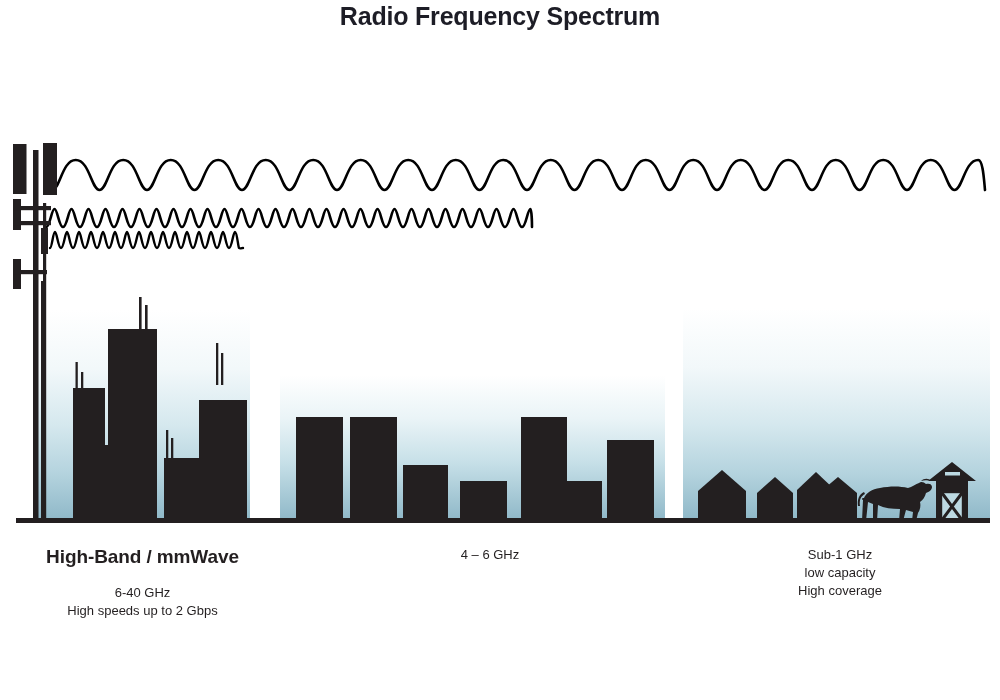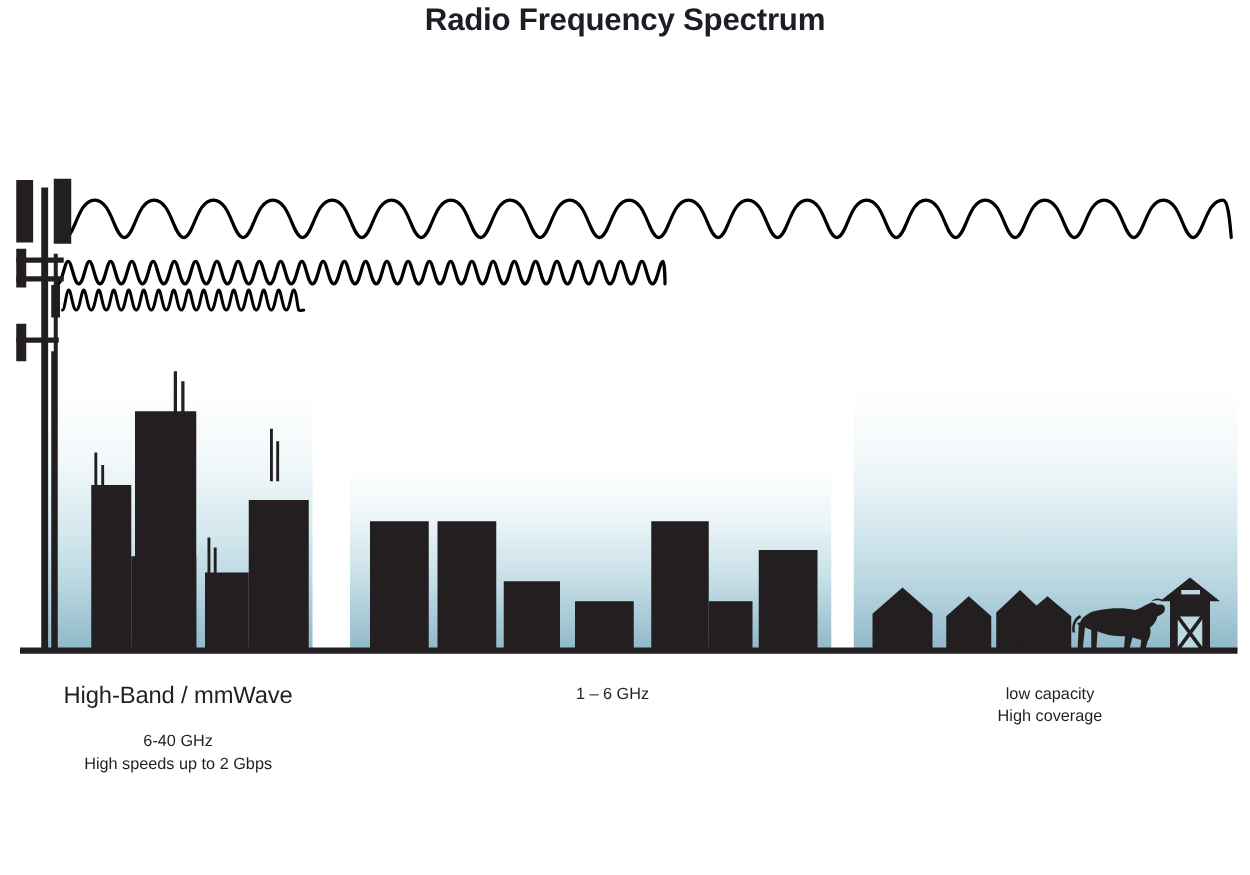--- a/index.html
+++ b/index.html
@@ -45,21 +45,21 @@
     position: absolute;
     text-align: center;
     top: 546px;
   }
   .caption-col.col-high  { left: 0px;   width: 285px; }
   .caption-col.col-mid   { left: 345px; width: 290px; }
   .caption-col.col-low   { left: 690px; width: 300px; }
 
   .band-title {
     font-size: 19px;
-    font-weight: normal;
+    font-weight: bold;
     color: #231f20;
     letter-spacing: -0.1px;
     margin: 0 0 16px 0;
     white-space: nowrap;
   }
   .band-line {
     font-size: 13px;
     font-weight: normal;
     color: #231f20;
     line-height: 1.39;
@@ -272,19 +272,20 @@
   </svg>
 </div>
 
 <div class="caption-col col-high">
   <div class="band-title">High-Band / mmWave</div>
   <div class="band-line">6-40 GHz</div>
   <div class="band-line">High speeds up to 2 Gbps</div>
 </div>
 
 <div class="caption-col col-mid">
-  <div class="band-line">1 – 6 GHz</div>
+  <div class="band-line">4 – 6 GHz</div>
 </div>
 
 <div class="caption-col col-low">
+  <div class="band-line">Sub-1 GHz</div>
   <div class="band-line">low capacity</div>
   <div class="band-line">High coverage</div>
 </div>
 
 </body></html>

